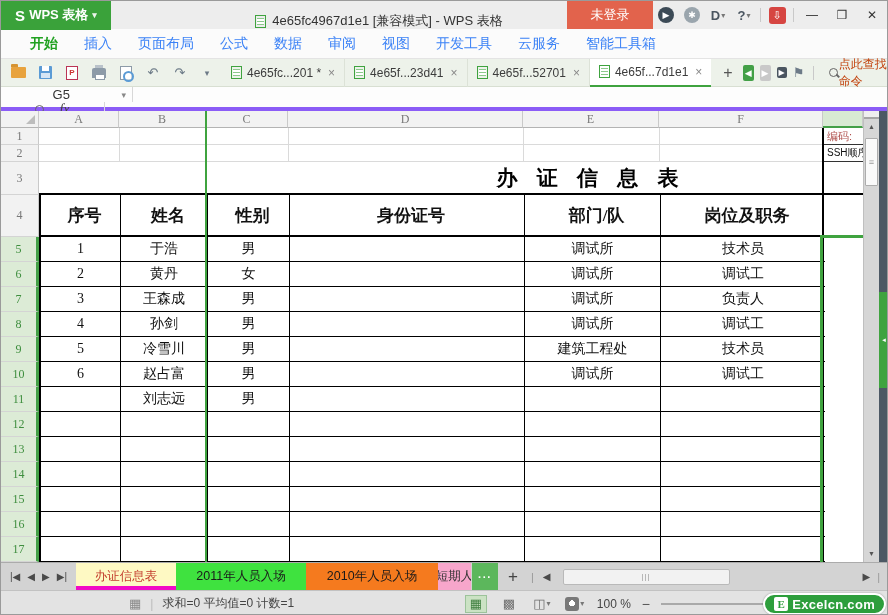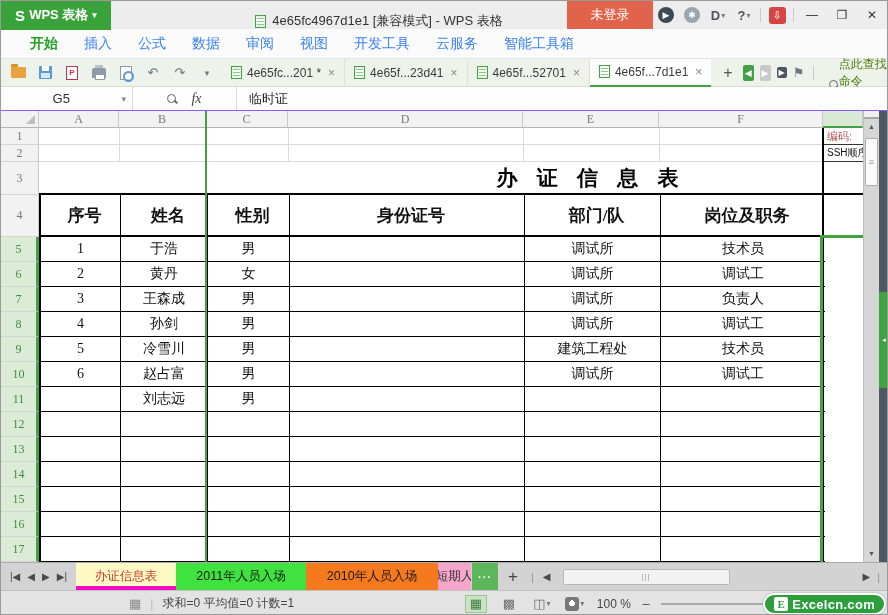--- a/index.html
+++ b/index.html
@@ -52,27 +52,27 @@
   .filetabs{display:flex;align-items:stretch;height:28px;}
   .file-tab{display:flex;align-items:center;gap:5px;padding:0 9px;font-size:12px;color:#3c3c3c;border-right:1px solid #DCE2D7;cursor:pointer;white-space:nowrap;}
   .file-tab.active{background:#fff;border-bottom:2px solid #3FA33F;border-right:none;}
   .ft-close{color:#888;font-size:12px;margin-left:2px;}
   .tab-extra{display:flex;align-items:center;gap:6px;padding-left:8px;}
   .addtab{font-size:16px;color:#555;cursor:pointer;padding:0 4px;}
   .navbtn{width:16px;height:16px;display:flex;align-items:center;justify-content:center;color:#fff;font-size:9px;border-radius:2px;cursor:pointer;}
   .nav-back{background:#43A047;} .nav-fwd{background:#C9C9C9;}
   .ico-play{width:15px;height:11px;background:#4A5560;border-radius:2px;color:#fff;font-size:8px;display:flex;align-items:center;justify-content:center;}
   .ico-flag{color:#6C7A87;font-size:13px;}
-  .cmdsearch{display:flex;align-items:flex-end;gap:3px;font-size:12px;color:#4d7c0f;margin-left:6px;cursor:text;}
+  .cmdsearch{display:flex;align-items:center;gap:3px;font-size:12px;color:#c2410c;margin-left:6px;cursor:text;}
   .mag{width:10px;height:10px;position:relative;display:inline-block;}
   .mag::before{content:"";position:absolute;left:0;top:0;width:7px;height:7px;border:1.5px solid #666;border-radius:50%;}
   .mag::after{content:"";position:absolute;left:7px;top:7px;width:4px;height:1.5px;background:#666;transform:rotate(45deg);}
 
   
-  .formulabar{position:absolute;left:0;top:86px;width:100%;height:24px;background:#FDFDFD;border-bottom:1px solid #8b5cf6;display:flex;align-items:stretch;}
+  .formulabar{position:absolute;left:0;top:86px;width:100%;height:24px;background:#FDFDFD;border-bottom:4px solid #8b5cf6;display:flex;align-items:stretch;flex-direction:column;}
   .namebox{width:132px;border-right:1px solid #D8D8D8;display:flex;align-items:center;font-size:13px;color:#333;}
   .namebox .ref{flex:1;text-align:center;}
   .namebox .caret{color:#888;font-size:9px;padding-right:6px;}
   .fxzone{width:104px;display:flex;align-items:center;justify-content:center;gap:14px;border-right:1px solid #D8D8D8;}
   .fx{font-family:"Liberation Serif","DejaVu Serif",serif;font-style:italic;font-size:14px;color:#444;}
   .fml-value{flex:1;display:flex;align-items:center;padding-left:12px;font-size:13px;color:#222;
     font-family:"Liberation Serif","DejaVu Serif",serif;}
 
   
   .gridwrap{position:absolute;left:0;top:110px;width:888px;height:451px;background:#fff;overflow:hidden;}
@@ -186,20 +186,21 @@
       <div class="sep-v"></div>
       <div class="win-btn">—</div>
       <div class="win-btn">❐</div>
       <div class="win-btn">✕</div>
     </div>
   </div>
 
   <div class="menubar" id="menuTabs">
       <div class="menu-tab active">开始</div>
       <div class="menu-tab">插入</div>
+      <div class="menu-tab">页面布局</div>
       <div class="menu-tab">公式</div>
       <div class="menu-tab">数据</div>
       <div class="menu-tab">审阅</div>
       <div class="menu-tab">视图</div>
       <div class="menu-tab">开发工具</div>
       <div class="menu-tab">云服务</div>
       <div class="menu-tab">智能工具箱</div>
     </div>
 
   <div class="toolbar">

